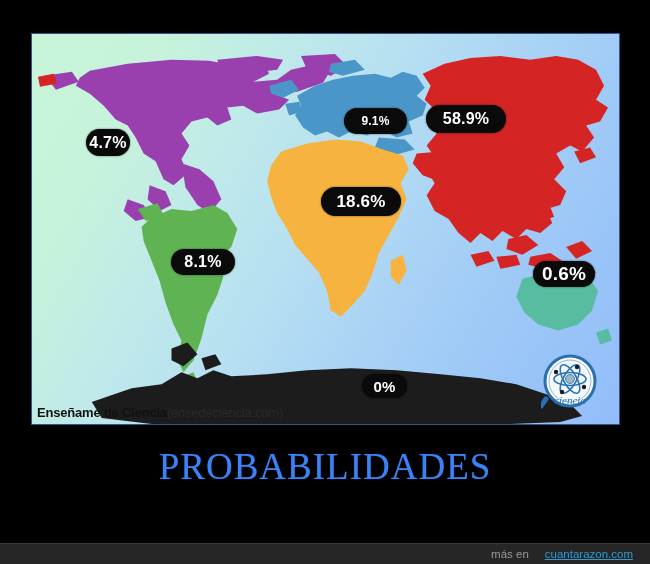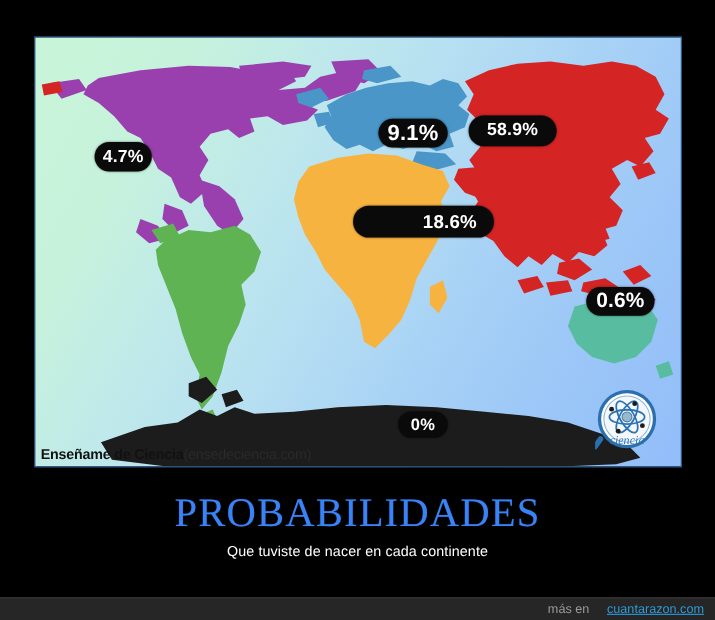--- a/index.html
+++ b/index.html
@@ -61,25 +61,25 @@
     font-weight: bold;
     font-family: "Liberation Sans", sans-serif;
     display: flex;
     align-items: center;
     justify-content: center;
     letter-spacing: .2px;
     white-space: nowrap;
     box-shadow: 0 0 2px rgba(0,0,0,.6);
   }
 
-  .pill-na { left: 54px;  top: 95px;  width: 52px; height: 27px; font-size: 16px; }
+  .pill-na { left: 54px;  top: 95px;  width: 44px; height: 27px; font-size: 16px; }
   .pill-sa { left: 139px; top: 215px; width: 64px; height: 26px; font-size: 16px; }
-  .pill-eu { left: 312px; top: 74px;  width: 63px; height: 26px; font-size: 20px; }
+  .pill-eu { left: 312px; top: 74px;  width: 63px; height: 26px; font-size: 12px; }
   .pill-as { left: 394px; top: 71px;  width: 80px; height: 28px; font-size: 16px; }
-  .pill-af { left: 289px; top: 153px; width: 80px; height: 29px; font-size: 17px; padding-left: 48px; }
+  .pill-af { left: 289px; top: 153px; width: 80px; height: 29px; font-size: 17px; }
   .pill-oc { left: 501px; top: 227px; width: 62px; height: 26px; font-size: 19px; }
   .pill-an { left: 330px; top: 340px; width: 45px; height: 24px; font-size: 15px; }
 
   
   #watermark {
     position: absolute;
     left: 5px;
     bottom: 4px;
     font-size: 13px;
     color: #1b1b1b;
@@ -132,21 +132,21 @@
     position: absolute;
     left: 0;
     bottom: 0;
     width: 650px;
     height: 21px;
     background: #262626;
     border-top: 1px solid #3a3a3a;
     display: flex;
     align-items: center;
     justify-content: flex-end;
-    padding-right: 10px;
+    padding-right: 17px;
     box-sizing: border-box;
     font-size: 11.5px;
   }
   #footer-prefix { color: #9a9a9a; }
   #footer-site   { color: #2e9ad6; margin-left: 16px; text-align: center; }
 </style>
 </head>
 <body>
 
 <div id="poster">
@@ -240,20 +240,21 @@
             L182,338 L200,344 L236,342 L276,338 L320,336 L366,338 L410,342
             L450,346 L486,352 L516,362 L540,372 L552,384 L530,390 L480,392
             L400,392 L300,392 L200,392 L120,392 L70,386 Z"></path>
           <path fill="#1c1c1c" d="M140,316 L156,310 L166,322 L152,334 L140,328 Z"></path>
           <path fill="#1c1c1c" d="M170,326 L184,322 L190,332 L174,338 Z"></path>
         </g>
 
       </svg>
 
       <div class="pill pill-na">4.7%</div>
+      <div class="pill pill-sa">8.1%</div>
       <div class="pill pill-eu">9.1%</div>
       <div class="pill pill-as">58.9%</div>
       <div class="pill pill-af">18.6%</div>
       <div class="pill pill-oc">0.6%</div>
       <div class="pill pill-an">0%</div>
 
       <div id="watermark">
         <span class="wm-brand">Enseñame de Ciencia</span><span class="wm-url">(ensedeciencia.com)</span>
       </div>
 
@@ -272,21 +273,20 @@
         <circle cx="21" cy="38" r="2.2" fill="#1b1b1b"></circle>
         <text x="29" y="50" text-anchor="middle" font-family="Liberation Serif, serif" font-style="italic" font-size="11" fill="#2b74b4">ciencia</text>
         <path d="M5,45 L0,52" stroke="#2a6fae" stroke-width="5" stroke-linecap="round"></path>
       </svg>
 
     </div>
   </div>
 
   <div id="caption-area">
     <h1 id="poster-title">PROBABILIDADES</h1>
-    <p id="poster-subtitle">Que tuviste de nacer en cada continente</p>
   </div>
 
   <div id="footer-bar">
     <span id="footer-prefix">más en</span>
     <a id="footer-site" href="#">cuantarazon.com</a>
   </div>
 
 </div>
 
 </body></html>

